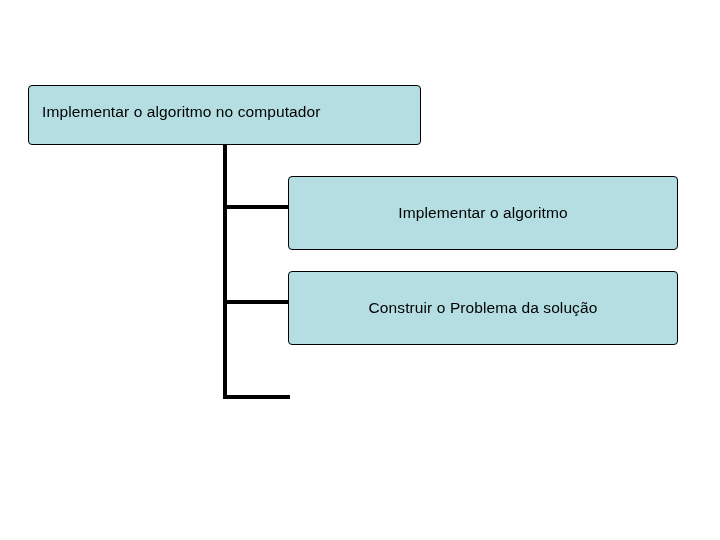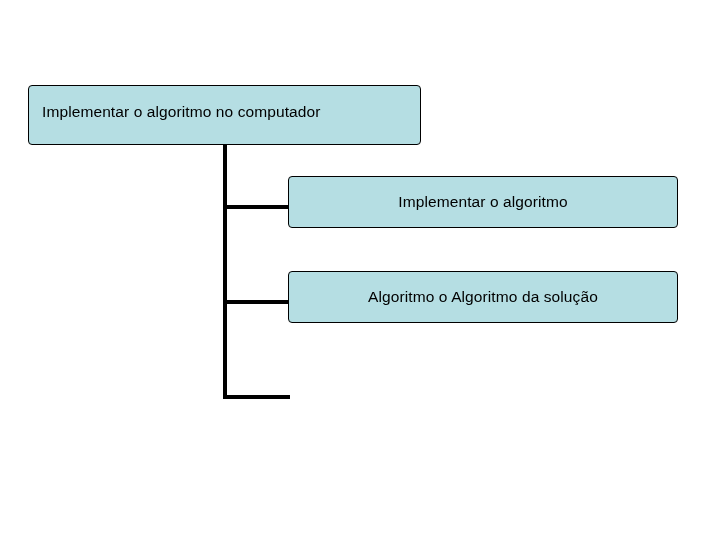--- a/index.html
+++ b/index.html
@@ -54,21 +54,21 @@
   }
   .node-root .node-label {
     text-align: left;
     padding-left: 3px;
     position: relative;
     top: -3px;
   }
   .node-child {
     left: 288px;
     width: 390px;
-    height: 52px;
+    height: 74px;
     padding: 0 12px;
   }
   .node-child .node-label {
     text-align: center;
   }
   .node-child-1 { top: 176px; }
   .node-child-2 { top: 271px; }
   .node-child-3 { top: 366px; }
 </style>
 </head>
@@ -87,17 +87,17 @@
 
   <div class="node-box node-root">
     <span class="node-label">Implementar o algoritmo no computador</span>
   </div>
 
   <div class="node-box node-child node-child-1">
     <span class="node-label">Implementar o algoritmo</span>
   </div>
 
   <div class="node-box node-child node-child-2">
-    <span class="node-label">Algoritmo o Algoritmo da solução</span>
+    <span class="node-label">Construir o Problema da solução</span>
   </div>
 
 
 </div>
 
 </body></html>

